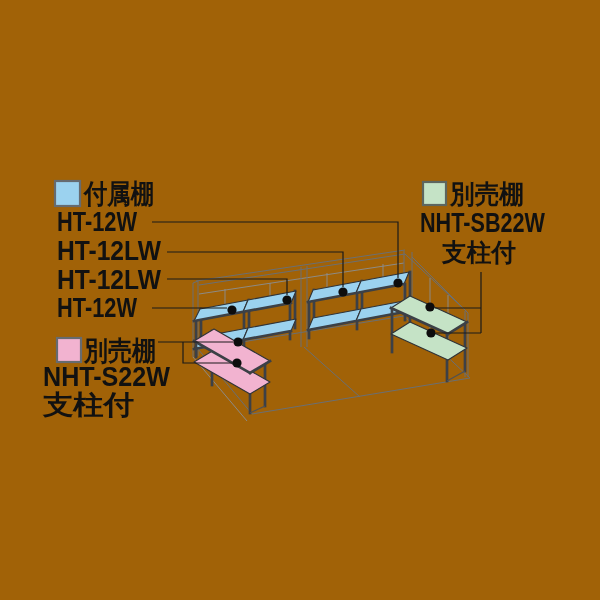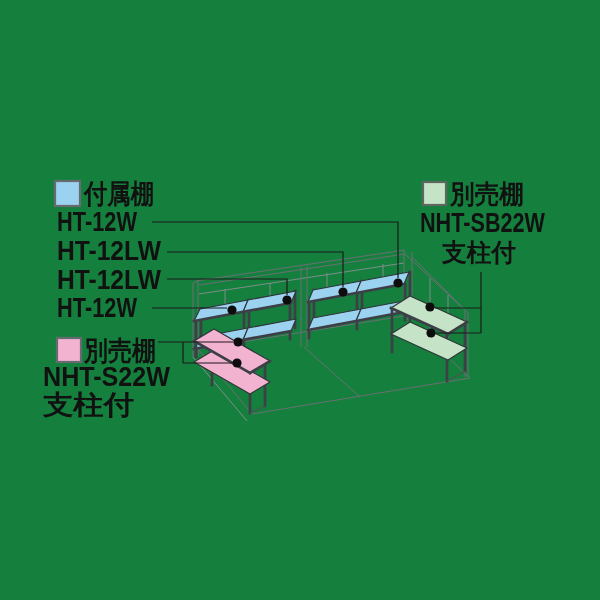--- a/index.html
+++ b/index.html
@@ -1,16 +1,16 @@
 <!DOCTYPE html>
 <html><head>
 <meta charset="utf-8">
 <style>
   html,body{margin:0;padding:0;background:#ffffff;}
-  .stage{width:600px;height:600px;position:relative;background:#15803d;overflow:hidden;}
+  .stage{width:600px;height:600px;position:relative;background:#a16207;overflow:hidden;}
   svg{display:block;}
   text{font-family:"Liberation Sans","DejaVu Sans",sans-serif;font-weight:700;fill:#111;}
   .cjk{font-family:"Liberation Sans","DejaVu Sans",sans-serif;}
   .wall{stroke:#6a6f74;stroke-width:1;fill:none;}
   .wall2{stroke:#8a8f94;stroke-width:0.9;fill:none;}
   .thin{stroke:#4d5156;stroke-width:1.2;fill:none;}
   .thick{stroke:#3c4046;stroke-width:2.7;fill:none;stroke-linecap:square;}
   .shelf{stroke:#2f3338;stroke-width:1.1;stroke-linejoin:round;}
   .leader{stroke:#1a1a1a;stroke-width:1.2;fill:none;}
 </style>

